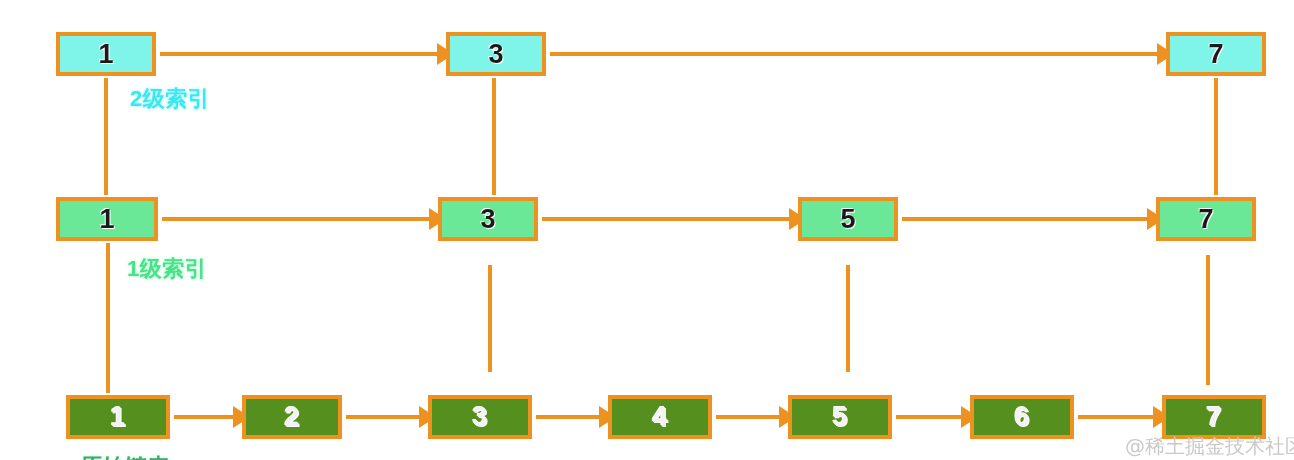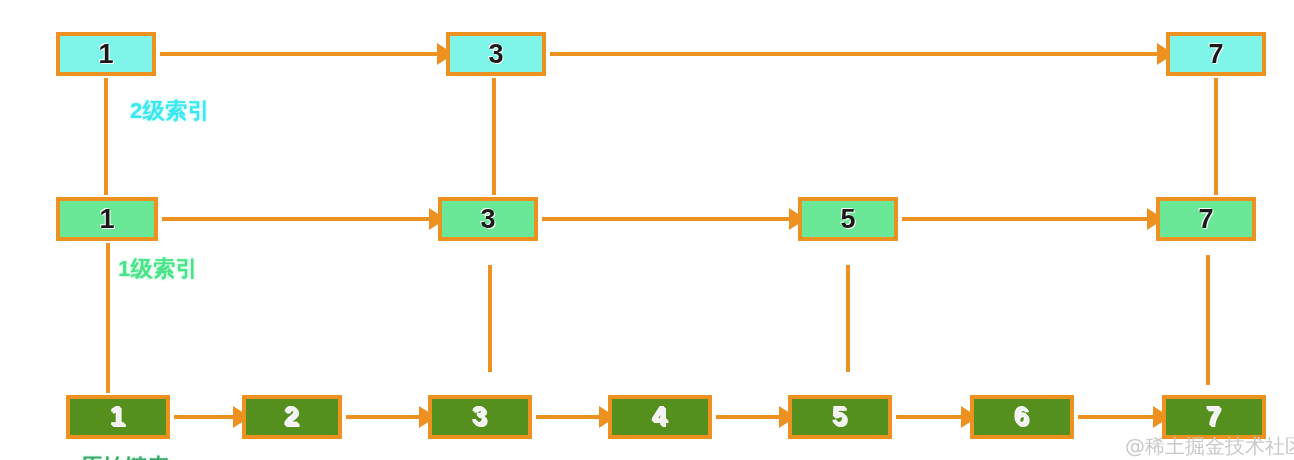--- a/index.html
+++ b/index.html
@@ -99,26 +99,26 @@
     <div class="arrowhead" style="left: 599px; top: 406px;"></div>
     <div class="hline" style="left: 716px; top: 415px; width: 63px;"></div>
     <div class="arrowhead" style="left: 779px; top: 406px;"></div>
     <div class="hline" style="left: 896px; top: 415px; width: 65px;"></div>
     <div class="arrowhead" style="left: 961px; top: 406px;"></div>
     <div class="hline" style="left: 1078px; top: 415px; width: 75px;"></div>
     <div class="arrowhead" style="left: 1153px; top: 406px;"></div>
     <div class="node lvl2" style="left: 56px; top: 32px; width: 100px; height: 44px;">1</div>
     <div class="node lvl2" style="left: 446px; top: 32px; width: 100px; height: 44px;">3</div>
     <div class="node lvl2" style="left: 1166px; top: 32px; width: 100px; height: 44px;">7</div>
-    <div class="lvl-label c2" style="left: 130px; top: 96px;">2级索引</div>
+    <div class="lvl-label c2" style="left: 130px; top: 84px;">2级索引</div>
     <div class="node lvl1" style="left: 56px; top: 197px; width: 102px; height: 44px;">1</div>
     <div class="node lvl1" style="left: 438px; top: 197px; width: 100px; height: 44px;">3</div>
     <div class="node lvl1" style="left: 798px; top: 197px; width: 100px; height: 44px;">5</div>
     <div class="node lvl1" style="left: 1156px; top: 197px; width: 100px; height: 44px;">7</div>
-    <div class="lvl-label c1" style="left: 118px; top: 254px;">1级索引</div>
+    <div class="lvl-label c1" style="left: 127px; top: 254px;">1级索引</div>
     <div class="node lvl0" style="left: 66px; top: 395px; width: 104px; height: 44px;">1</div>
     <div class="node lvl0" style="left: 242px; top: 395px; width: 100px; height: 44px;">2</div>
     <div class="node lvl0" style="left: 428px; top: 395px; width: 104px; height: 44px;">3</div>
     <div class="node lvl0" style="left: 608px; top: 395px; width: 104px; height: 44px;">4</div>
     <div class="node lvl0" style="left: 788px; top: 395px; width: 104px; height: 44px;">5</div>
     <div class="node lvl0" style="left: 970px; top: 395px; width: 104px; height: 44px;">6</div>
     <div class="node lvl0" style="left: 1162px; top: 395px; width: 104px; height: 44px;">7</div>
     <div class="lvl-label c0" style="left: 80px; top: 452px;">原始链表</div>
     <div class="watermark" style="left: 1125px; top: 433px;">@稀土掘金技术社区</div>
   </div>

